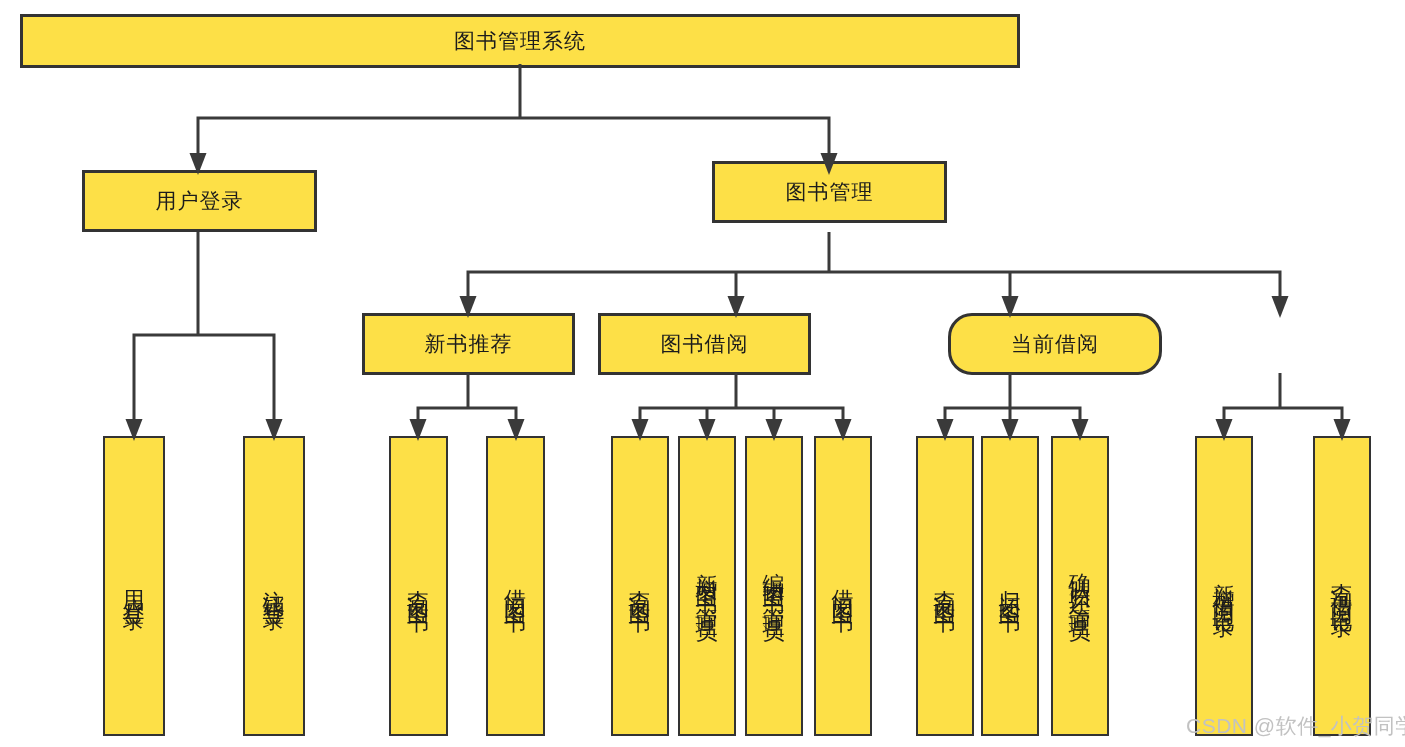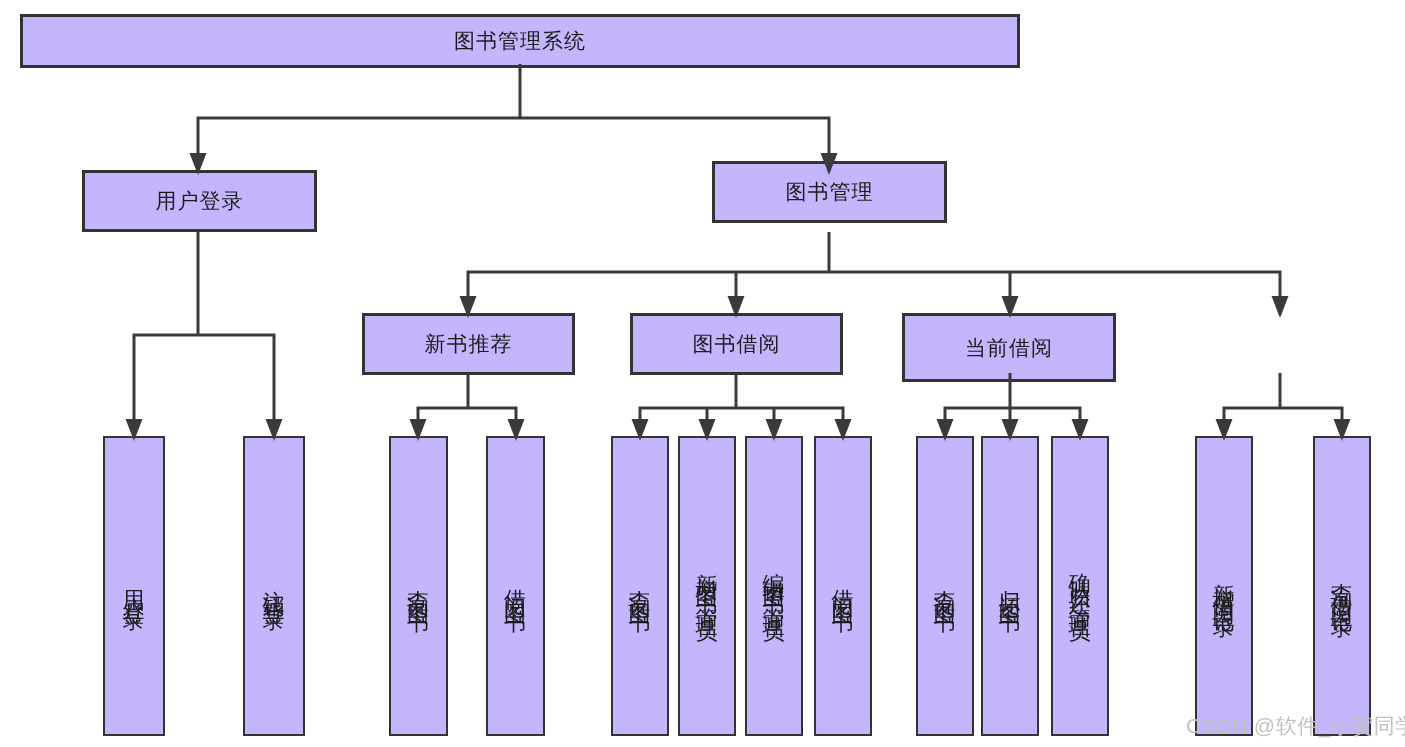--- a/index.html
+++ b/index.html
@@ -7,21 +7,21 @@
     position: relative;
     width: 1405px;
     height: 747px;
     background: var(--background, #ffffff);
     font-family: "Liberation Sans", "DejaVu Sans", sans-serif;
     overflow: hidden;
   }
   .node {
     position: absolute;
     box-sizing: border-box;
-    background: #c4b5fd;
+    background: #fde047;
     border: 3px solid var(--border, #333333);
     display: flex;
     align-items: center;
     justify-content: center;
     z-index: 1;
   }
   .hlabel {
     font-size: 21px;
     color: var(--text, #1c1c1c);
     letter-spacing: 1px;
@@ -74,24 +74,24 @@
   <div class="node" style="left:82px; top:170px; width:235px; height:62px;">
     <span class="hlabel">用户登录</span>
   </div>
   <div class="node" style="left:712px; top:161px; width:235px; height:62px;">
     <span class="hlabel">图书管理</span>
   </div>
 
   <div class="node" style="left:362px; top:313px; width:213px; height:62px;align-items:center;">
     <span class="hlabel">新书推荐</span>
   </div>
-  <div class="node" style="left:630px; top:313px; width:213px; height:62px;">
+  <div class="node" style="left:598px; top:313px; width:213px; height:62px;">
     <span class="hlabel">图书借阅</span>
   </div>
-  <div class="node" style="left:902px; top:313px; width:214px; height:69px;">
+  <div class="node" style="left:948px; top:313px; width:214px; height:62px;border-radius:24px;">
     <span class="hlabel">当前借阅</span>
   </div>
 
   <div class="node vbox" style="left:103px; width:62px;">
     <span class="vlabel">用户登录</span>
   </div>
   <div class="node vbox" style="left:243px; width:62px;">
     <span class="vlabel">注销登录</span>
   </div>
 

